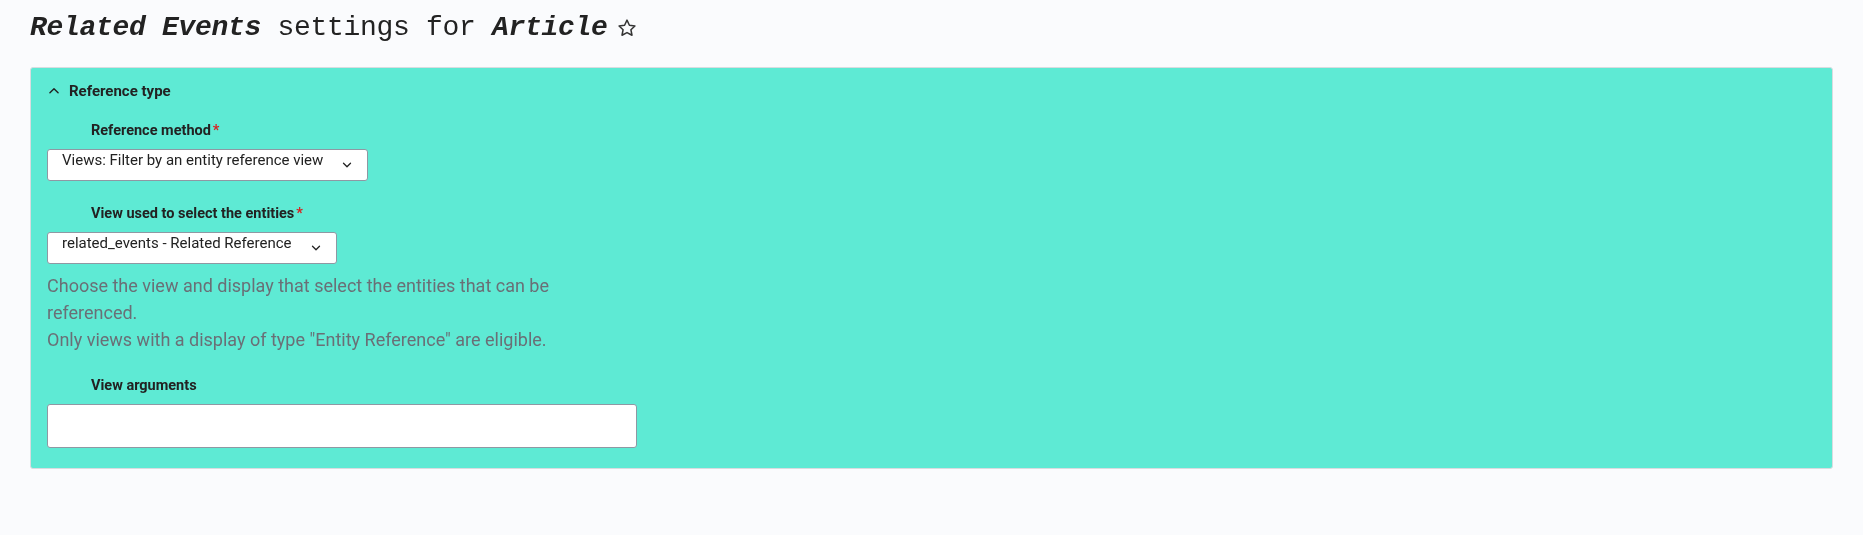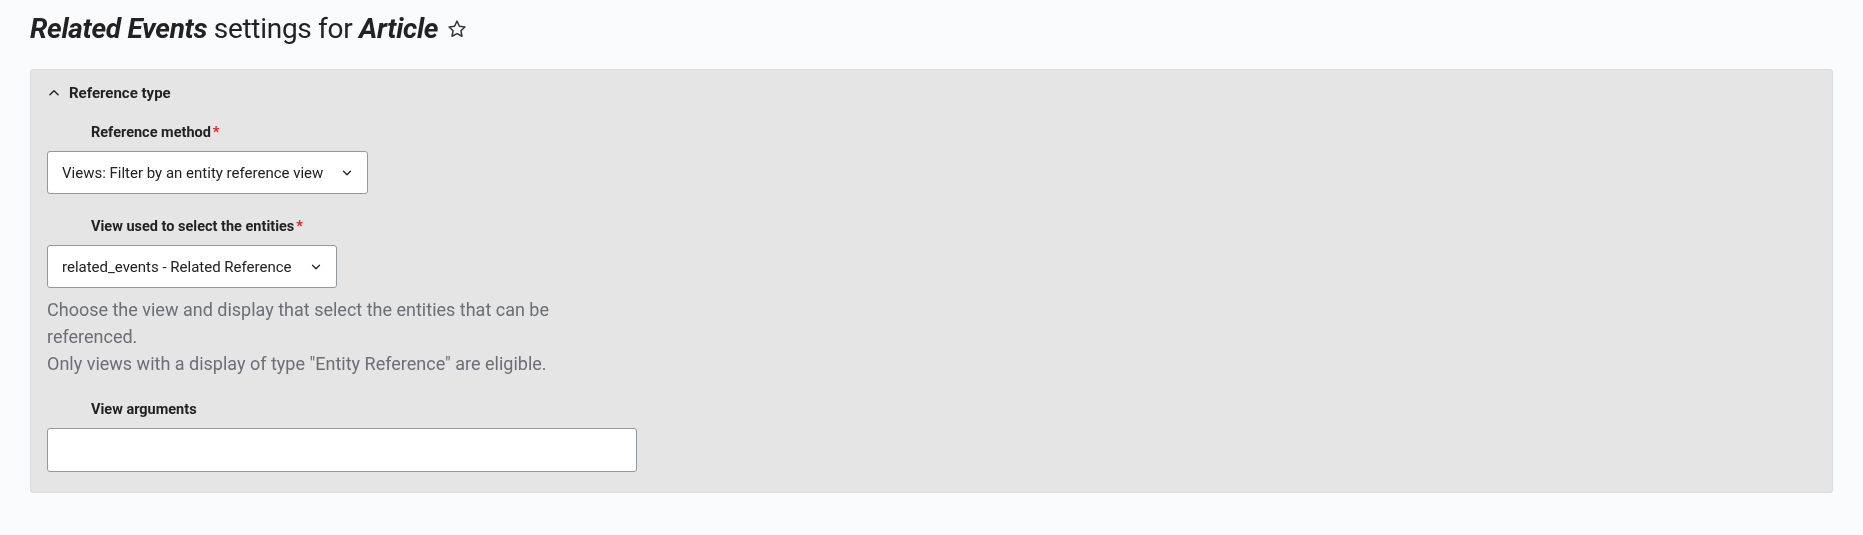--- a/index.html
+++ b/index.html
@@ -9,20 +9,21 @@
       color: #1a1a1a;
       width: 1863px;
       height: 535px;
       overflow: hidden;
     }
     .page-header {
       padding: 12px 30px 24px 30px;
       display: flex;
       align-items: center;
       gap: 8px;
+      font-family: Liberation Mono, monospace;
     }
     .page-title {
       font-size: 28px;
       font-weight: 400;
       color: #222;
       letter-spacing: -0.3px;
     }
     .page-title .em { font-style: italic; font-weight: 700; }
     .page-title .em2 { font-style: italic; font-weight: 700; }
     .star-icon {
@@ -31,21 +32,21 @@
       display: inline-flex;
       align-items: center;
       justify-content: center;
       color: #333;
       cursor: pointer;
     }
     .content-wrap {
       padding: 0 30px;
     }
     .fieldset {
-      background: #e5e5e5;
+      background: #5eead4;
       border: 1px solid #d9dce0;
       border-radius: 3px;
       padding: 0;
       margin-top: 0;
     }
     .fieldset-header {
       display: flex;
       align-items: center;
       gap: 8px;
       padding: 14px 16px;
@@ -83,21 +84,21 @@
     .select-wrap {
       position: relative;
       display: inline-block;
     }
     .select-like {
       appearance: none;
       -webkit-appearance: none;
       border: 1px solid #8f98a3;
       border-radius: 3px;
       background: #fff;
-      padding: 12px 44px 11px 14px;
+      padding: 1px 44px 11px 14px;
       font-size: 15px;
       color: #222;
       cursor: pointer;
       min-width: 260px;
       font-family: inherit;
     }
     .select-caret {
       position: absolute;
       right: 14px;
       top: 50%;

